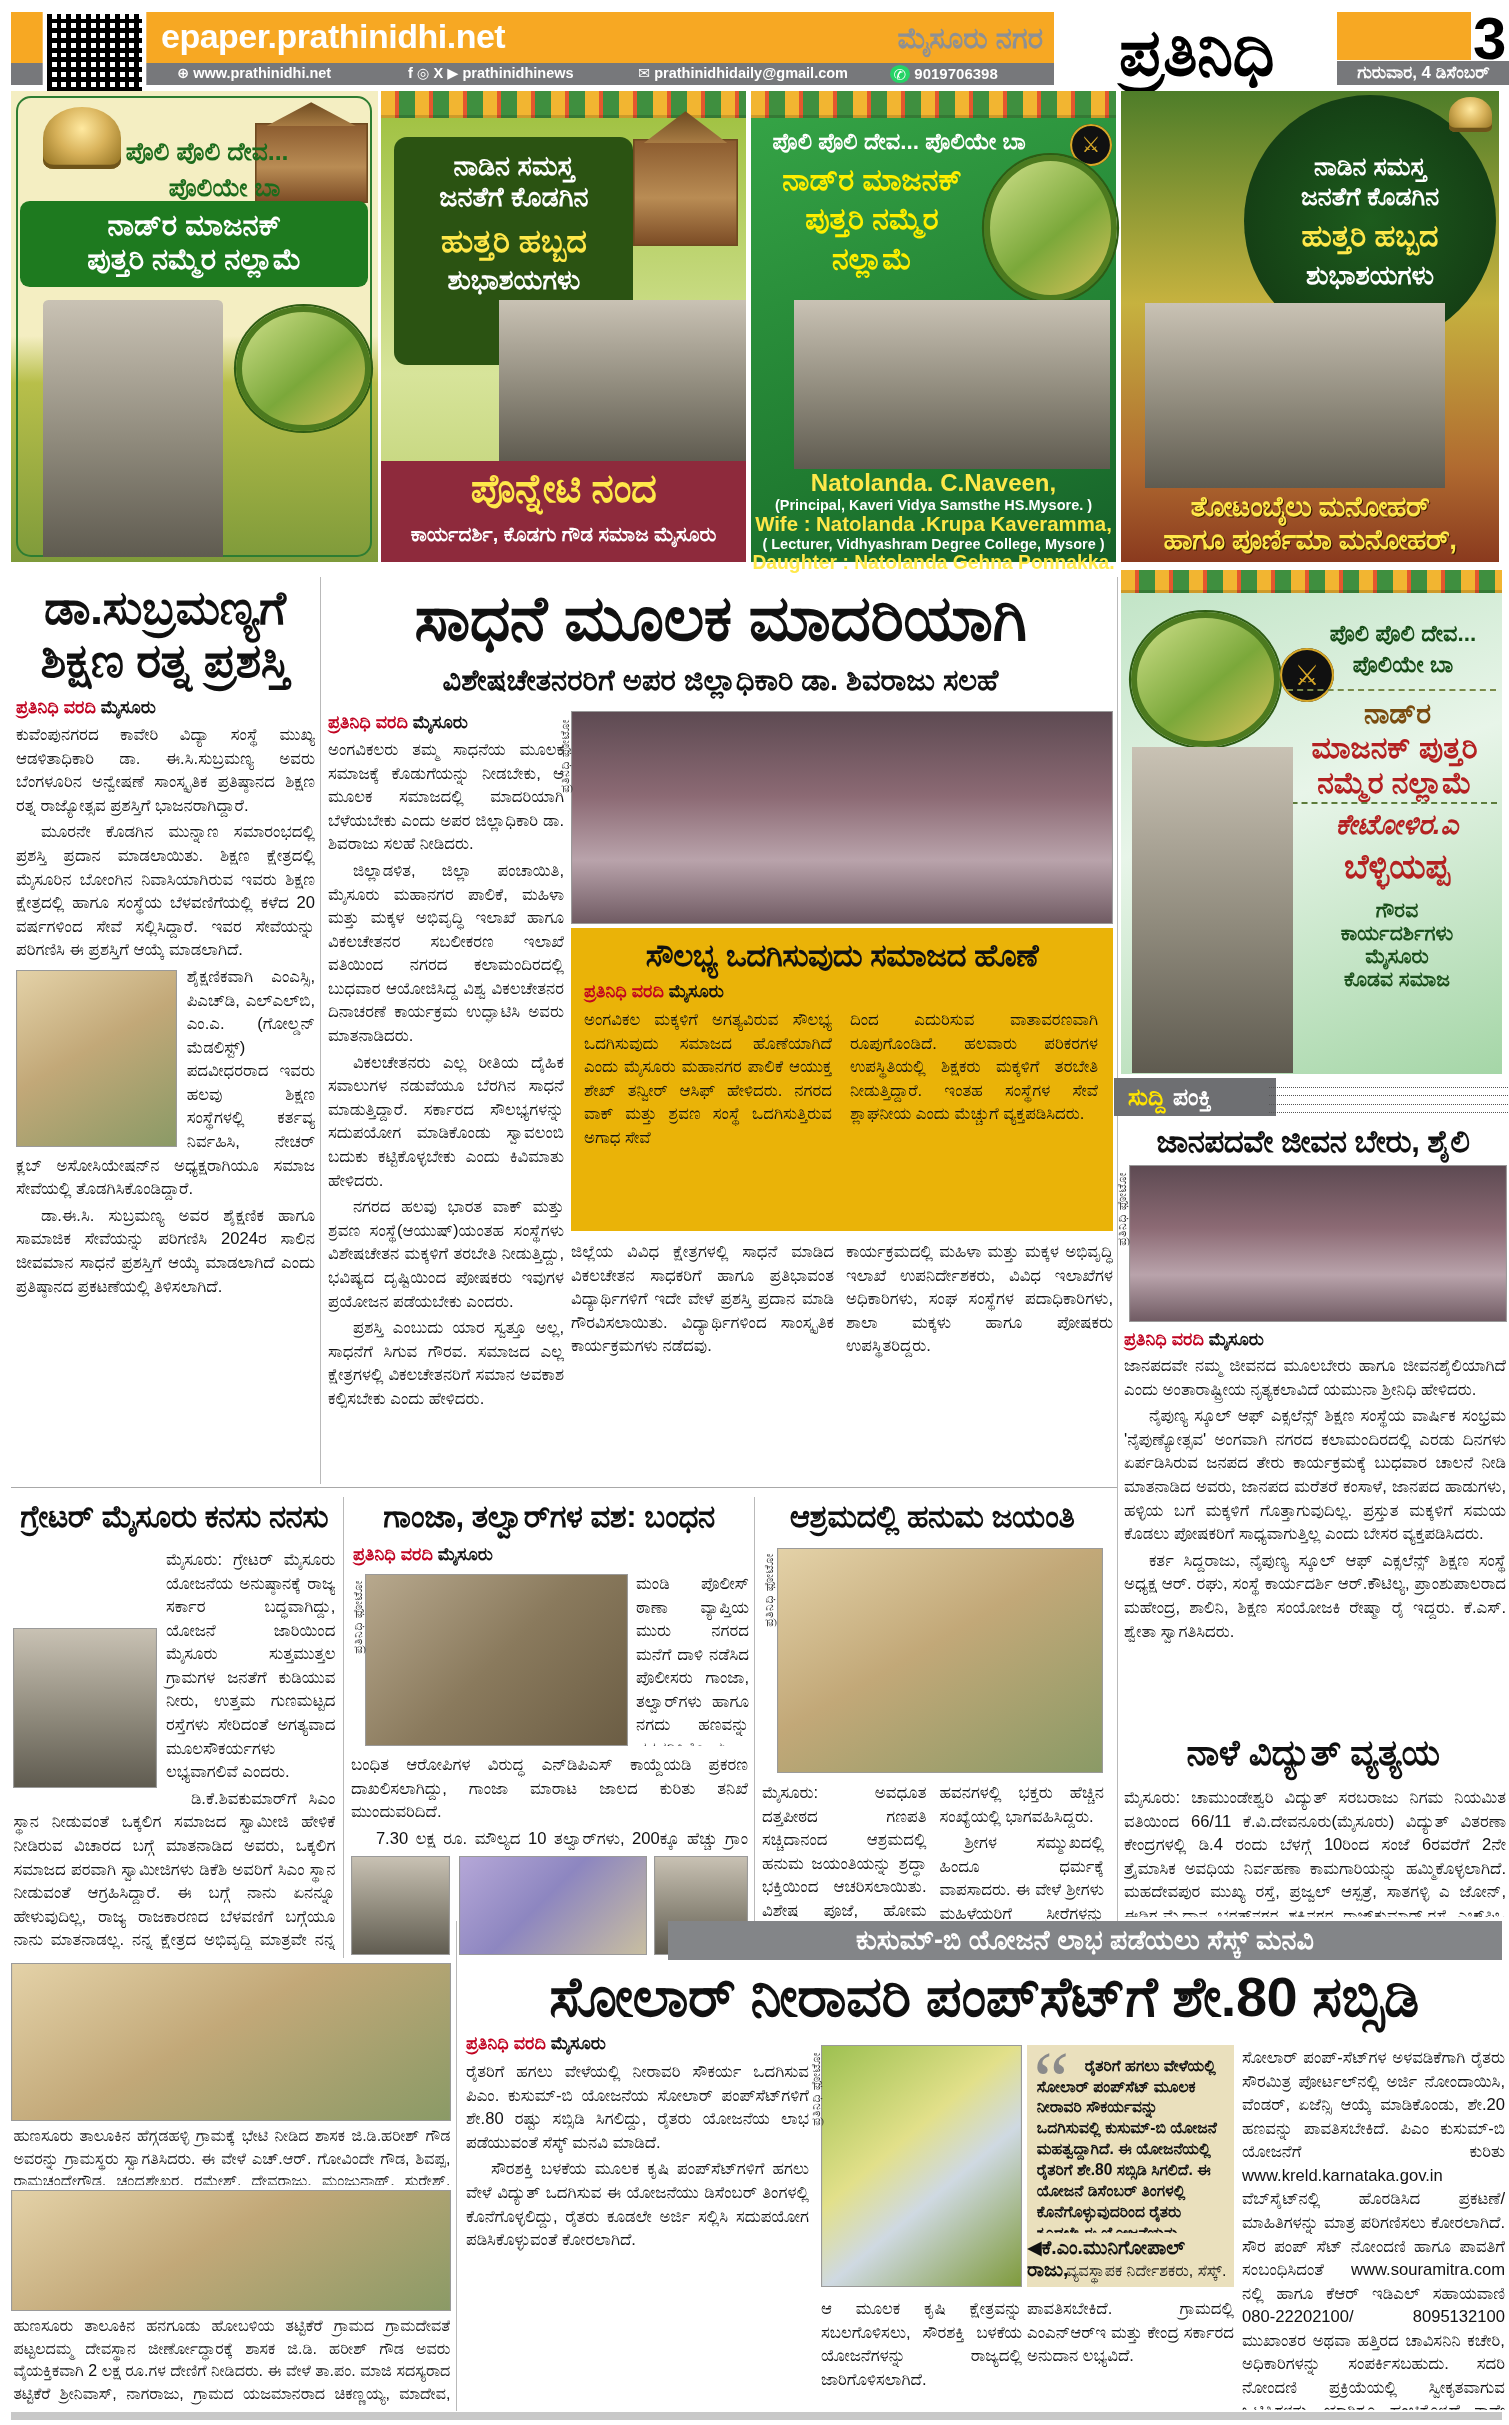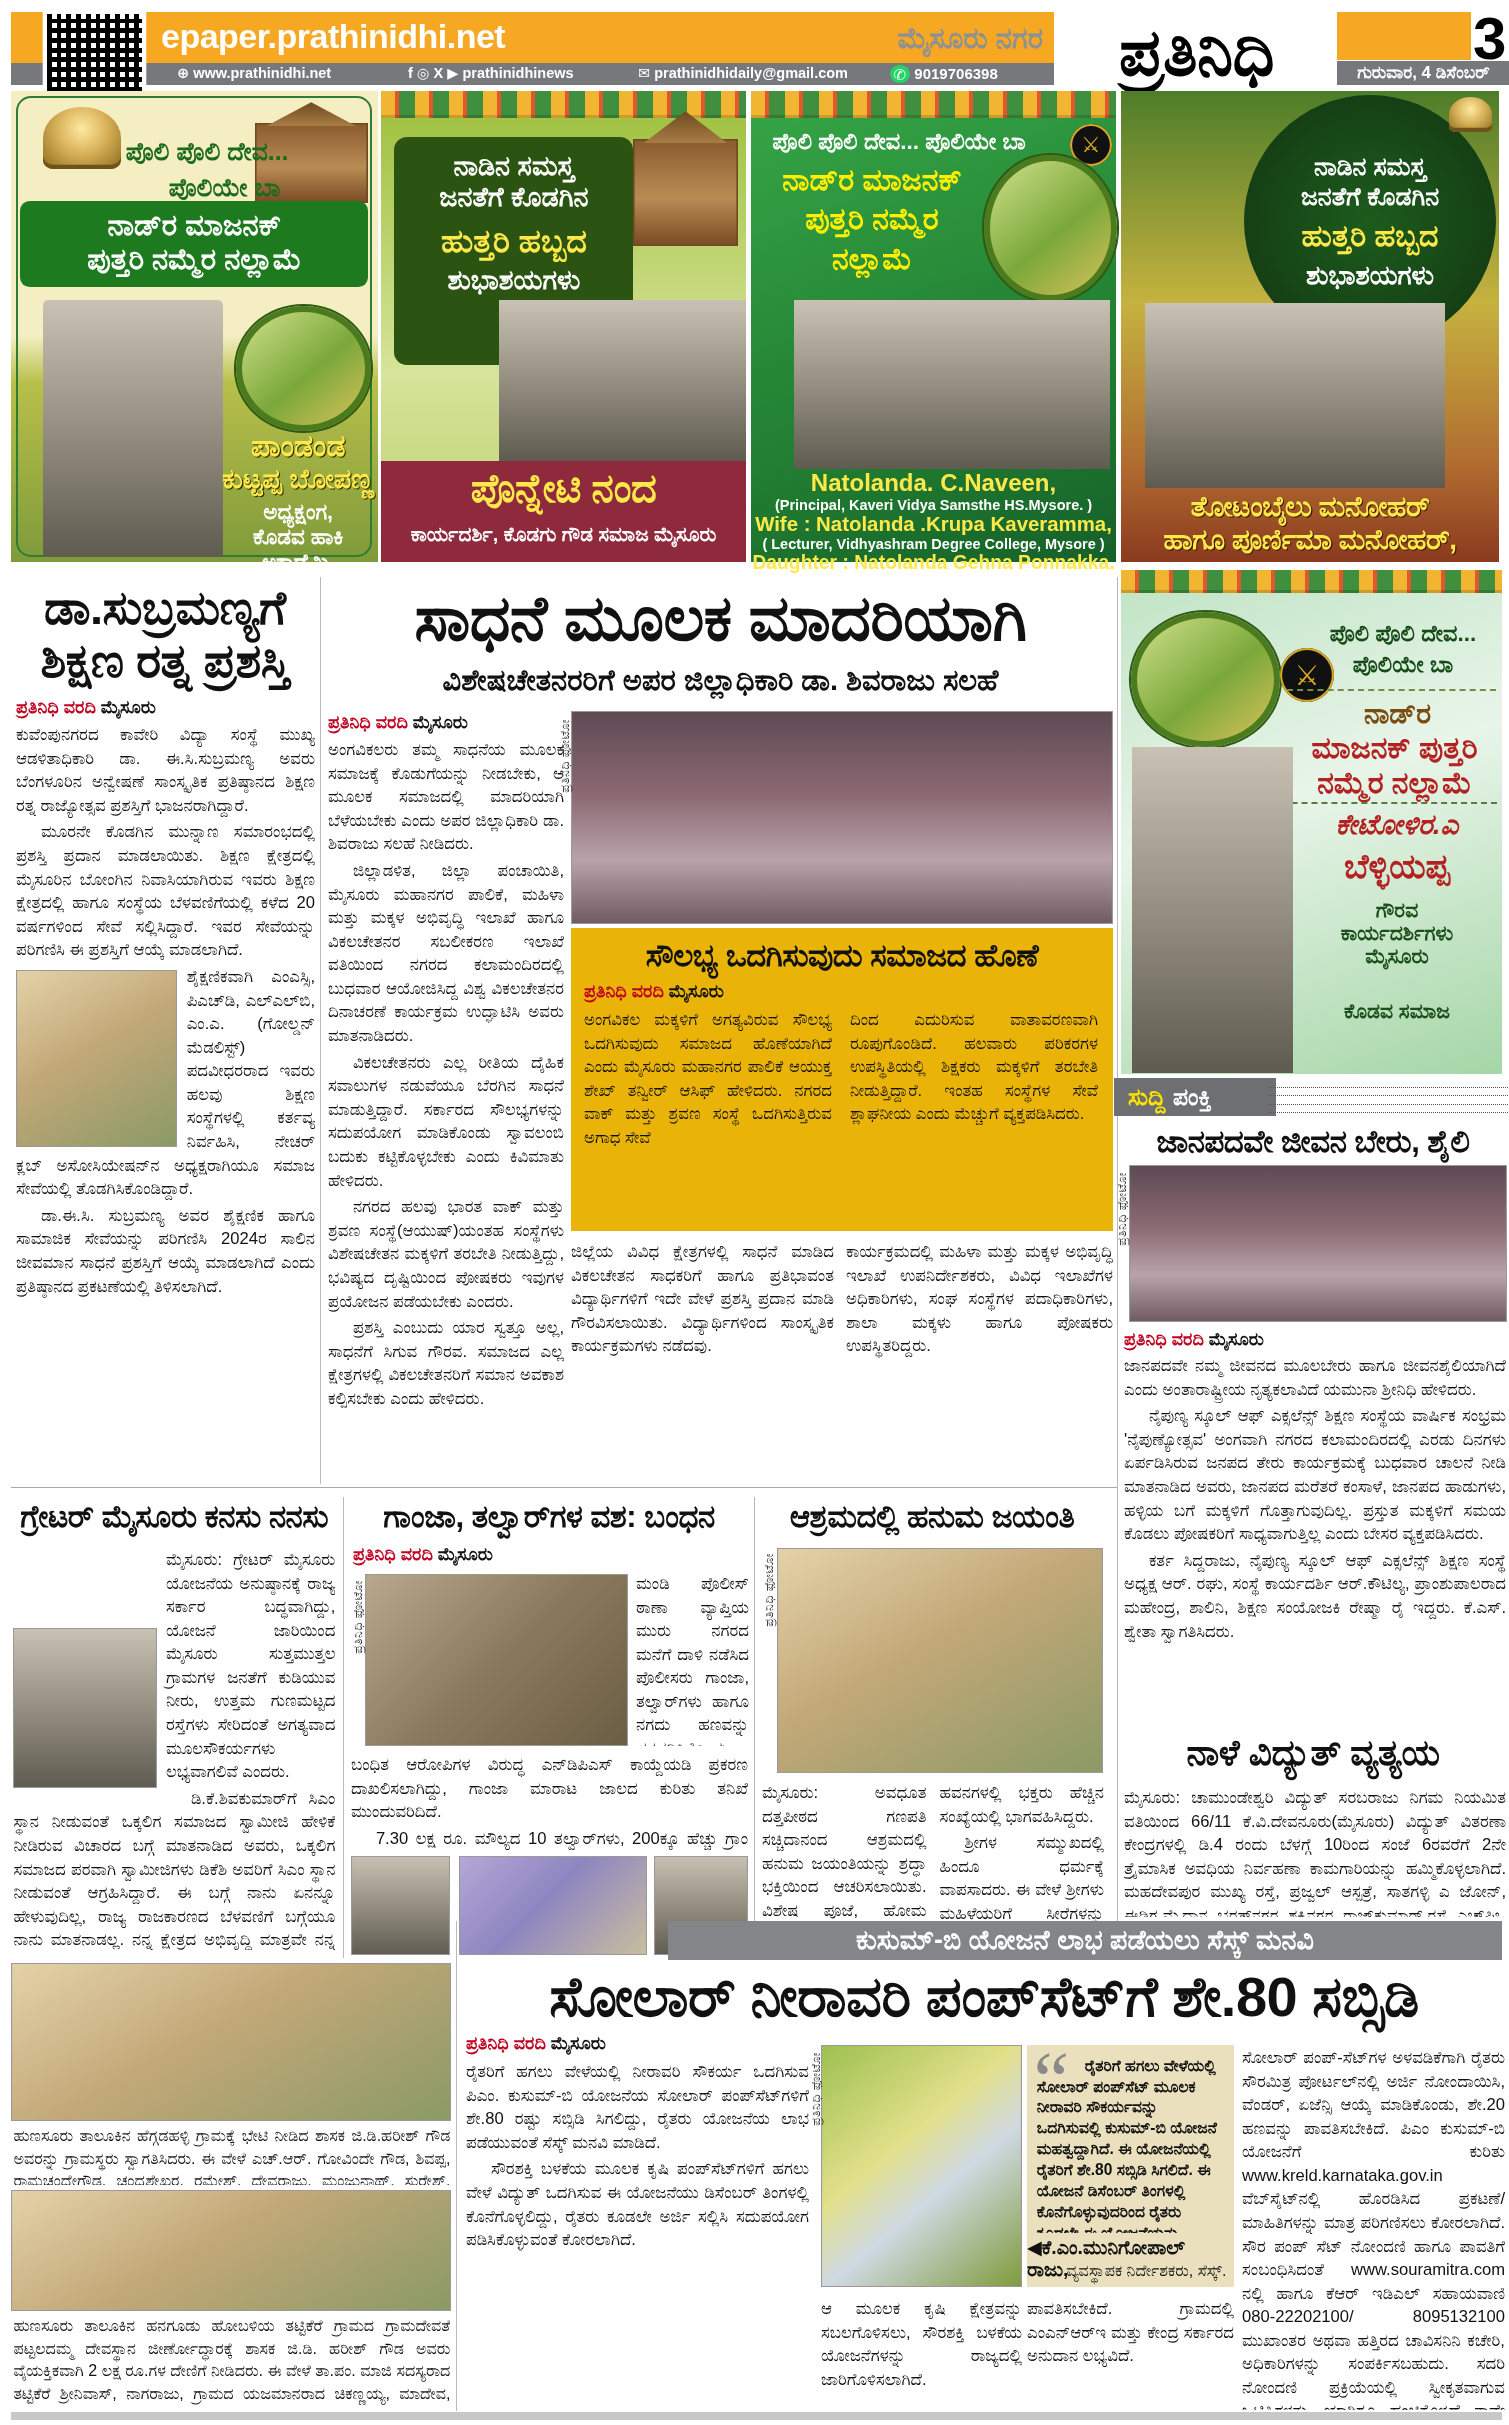--- a/index.html
+++ b/index.html
@@ -85,26 +85,20 @@
     <div class="abs crown" style="left:32px;top:16px;width:78px;height:62px;"></div>
     <div class="abs temple" style="left:244px;top:32px;width:113px;height:80px;"></div>
     <div class="abs bold" style="left:115px;top:46px;font-size:25px;color:#1c6b1c;">ಪೊಲಿ ಪೊಲಿ ದೇವ...</div>
     <div class="abs bold" style="left:158px;top:82px;font-size:25px;color:#1c6b1c;">ಪೊಲಿಯೇ ಬಾ</div>
     <div class="abs ctr" style="left:9.7px;top:110px;width:348px;height:86px;background:#1E7A1F;border-radius:9.7px;">
       <div class="white bold" style="font-size:29px;margin-top:7.5px;">ನಾಡ್‌ರ ಮಾಜನಕ್</div>
       <div class="white bold" style="font-size:29px;">ಪುತ್ತರಿ ನಮ್ಮೆರ ನಲ್ಲಾಮೆ</div>
     </div>
     <div class="abs ph-portrait" style="left:32px;top:209px;width:180px;height:257px;border-radius:5.4px 5.4px 0 0;"></div>
     <div class="abs wreath ph-field" style="left:225px;top:215px;width:123px;height:113px;"></div>
-    <div class="abs ctr" style="left:207px;top:338px;width:161px;">
-      <div class="yellow bold" style="font-size:30px;text-shadow:1.1px 1.1px 0 #2c2c00;">ಪಾಂಡಂಡ</div>
-      <div class="yellow bold" style="font-size:27px;text-shadow:1.1px 1.1px 0 #2c2c00;">ಕುಟ್ಟಪ್ಪ ಬೋಪಣ್ಣ</div>
-      <div class="white bold" style="font-size:21.5px;margin-top:5.4px;">ಅಧ್ಯಕ್ಷಂಗ,</div>
-      <div class="white bold" style="font-size:21.5px;">ಕೊಡವ ಹಾಕಿ ಅಕಾಡೆಮಿ.</div>
-    </div>
   </div>
 
   <div class="abs" style="left:381px;top:91px;width:365px;height:471px;background:linear-gradient(180deg,#9cbf3b,#d7e49a 60%,#b9cc6a);">
     <div class="abs garland" style="left:0;top:0;width:365px;height:23.6px;"></div>
     <div class="abs temple" style="left:252px;top:48px;width:105px;height:107px;"></div>
     <div class="abs ctr" style="left:13.4px;top:46px;width:239px;height:228px;background:#2b5312;border-radius:13px;">
       <div class="white bold" style="font-size:27px;margin-top:14px;">ನಾಡಿನ ಸಮಸ್ತ</div>
       <div class="white bold" style="font-size:27px;">ಜನತೆಗೆ ಕೊಡಗಿನ</div>
       <div class="yellow bold" style="font-size:32px;margin-top:9.7px;">ಹುತ್ತರಿ ಹಬ್ಬದ</div>
       <div class="white bold" style="font-size:27px;margin-top:5.4px;">ಶುಭಾಶಯಗಳು</div>
@@ -214,21 +208,21 @@
     <div class="abs ctr bold" style="left:166px;top:161px;width:215px;font-size:30px;color:#b42121;">ಮಾಜನಕ್ ಪುತ್ತರಿ</div>
     <div class="abs ctr bold" style="left:166px;top:196px;width:215px;font-size:30px;color:#b42121;">ನಮ್ಮೆರ ನಲ್ಲಾಮೆ</div>
     <div class="abs" style="left:10.7px;top:232px;width:365px;border-top:2.1px dashed #5c7a3a;"></div>
     <div class="abs ph-portrait" style="left:10.7px;top:177px;width:161px;height:326px;"></div>
     <div class="abs ctr" style="left:177px;top:239px;width:198px;">
       <div class="bold" style="font-size:28px;color:#b42121;font-style:italic;">ಕೇಟೋಳಿರ.ಎ</div>
       <div class="bold" style="font-size:34px;color:#b42121;margin-top:5.4px;">ಬೆಳ್ಳಿಯಪ್ಪ</div>
       <div class="bold" style="font-size:20.4px;color:#1c4f1c;margin-top:11.8px;">ಗೌರವ</div>
       <div class="bold" style="font-size:20.4px;color:#1c4f1c;">ಕಾರ್ಯದರ್ಶಿಗಳು</div>
       <div class="bold" style="font-size:20.4px;color:#1c4f1c;">ಮೈಸೂರು</div>
-      <div class="bold" style="font-size:20.4px;color:#1c4f1c;margin-top:32px;">ಕೊಡವ ಸಮಾಜ</div>
+      <div class="bold" style="font-size:20.4px;color:#1c4f1c;">ಕೊಡವ ಸಮಾಜ</div>
     </div>
   </div>
 
   <div class="abs" style="left:1114px;top:1078px;width:148px;height:38px;background:#6e6f72;display:flex;align-items:center;padding-left:14px;">
     <span class="bold" style="color:#ffe400;font-size:23.6px;margin-right:7.5px;">ಸುದ್ದಿ</span>
     <span class="bold white" style="font-size:23.6px;">ಪಂಕ್ತಿ</span>
   </div>
   <div class="abs" style="left:1269px;top:1079px;width:239px;">
     <div class="dotrow"></div>
       <div class="dotrow"></div>

